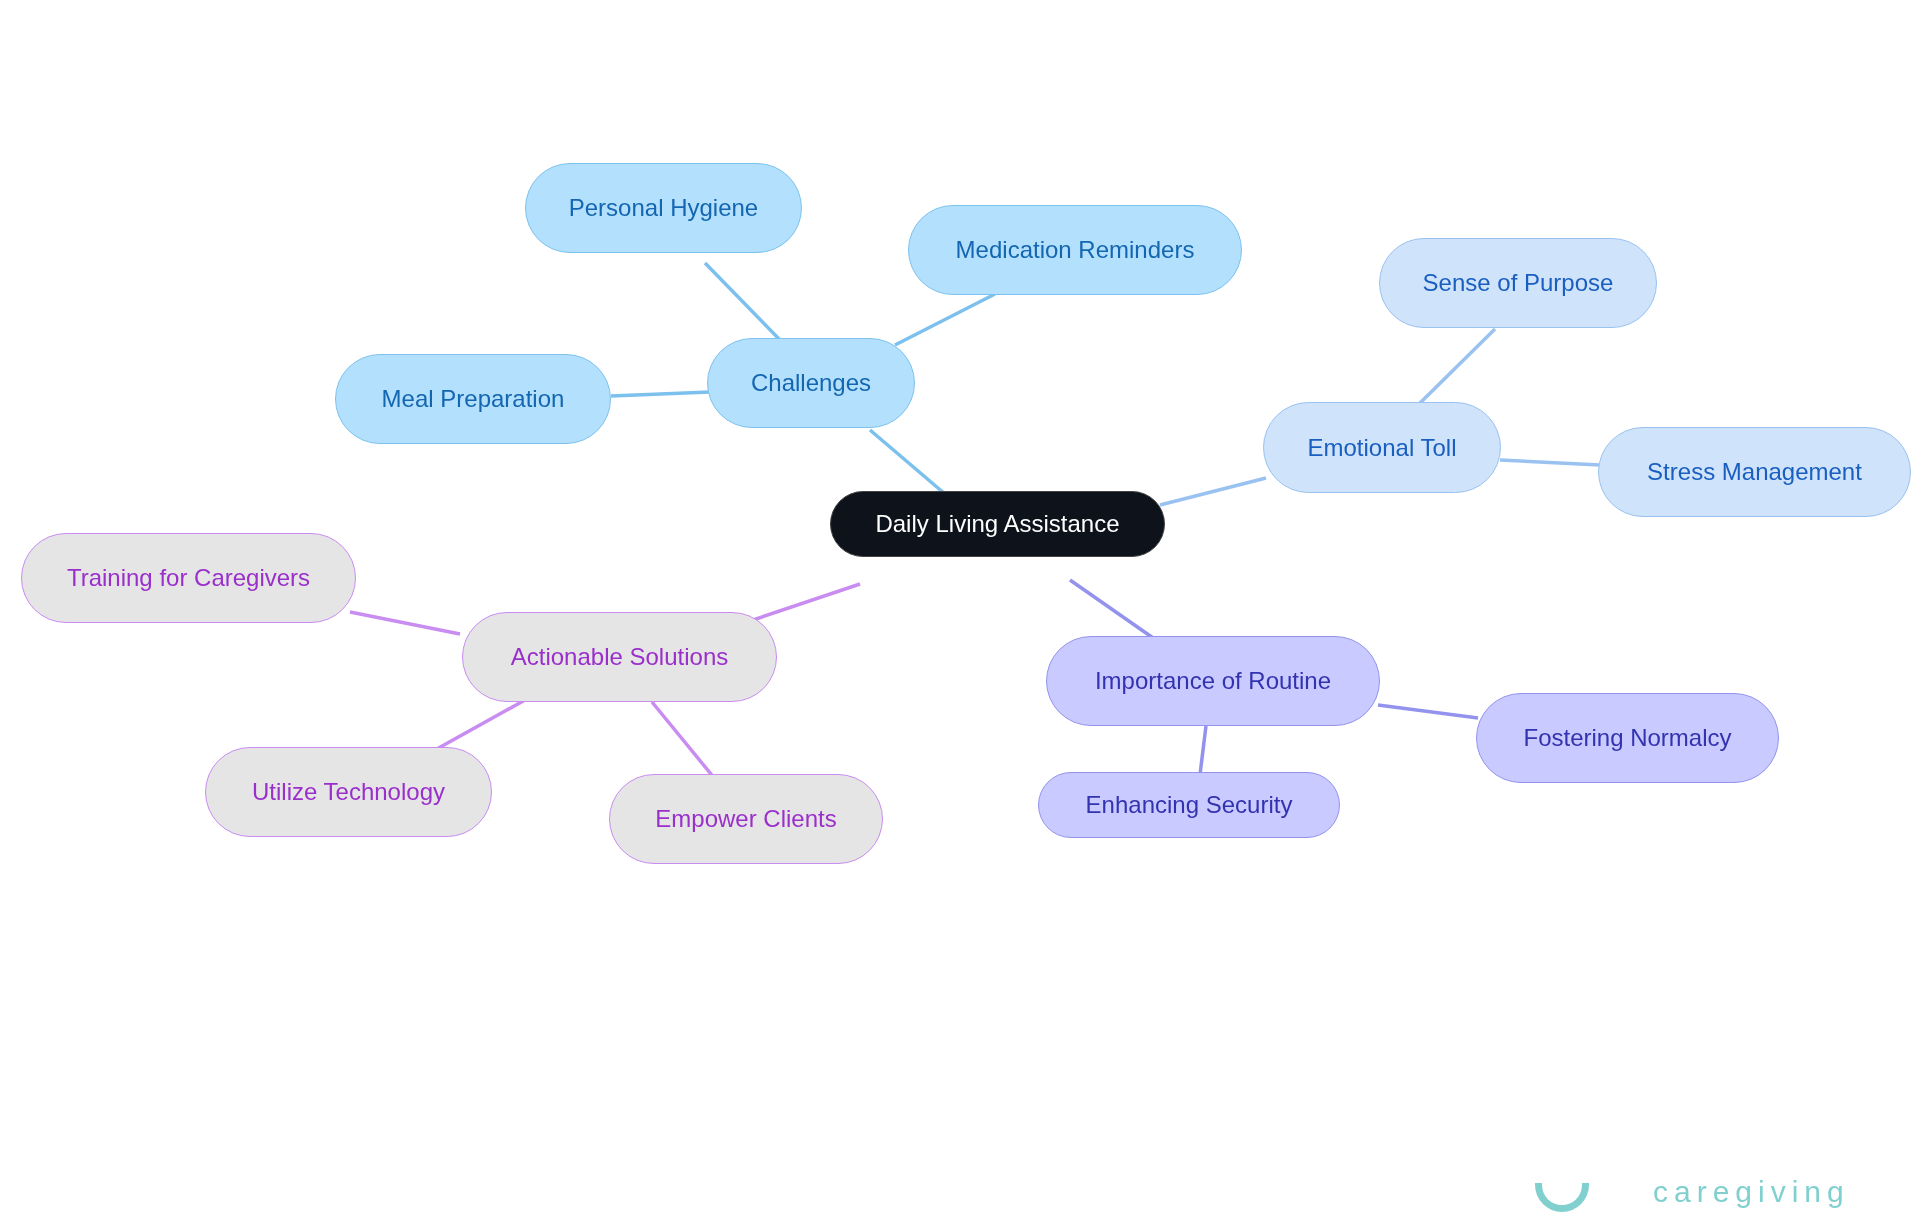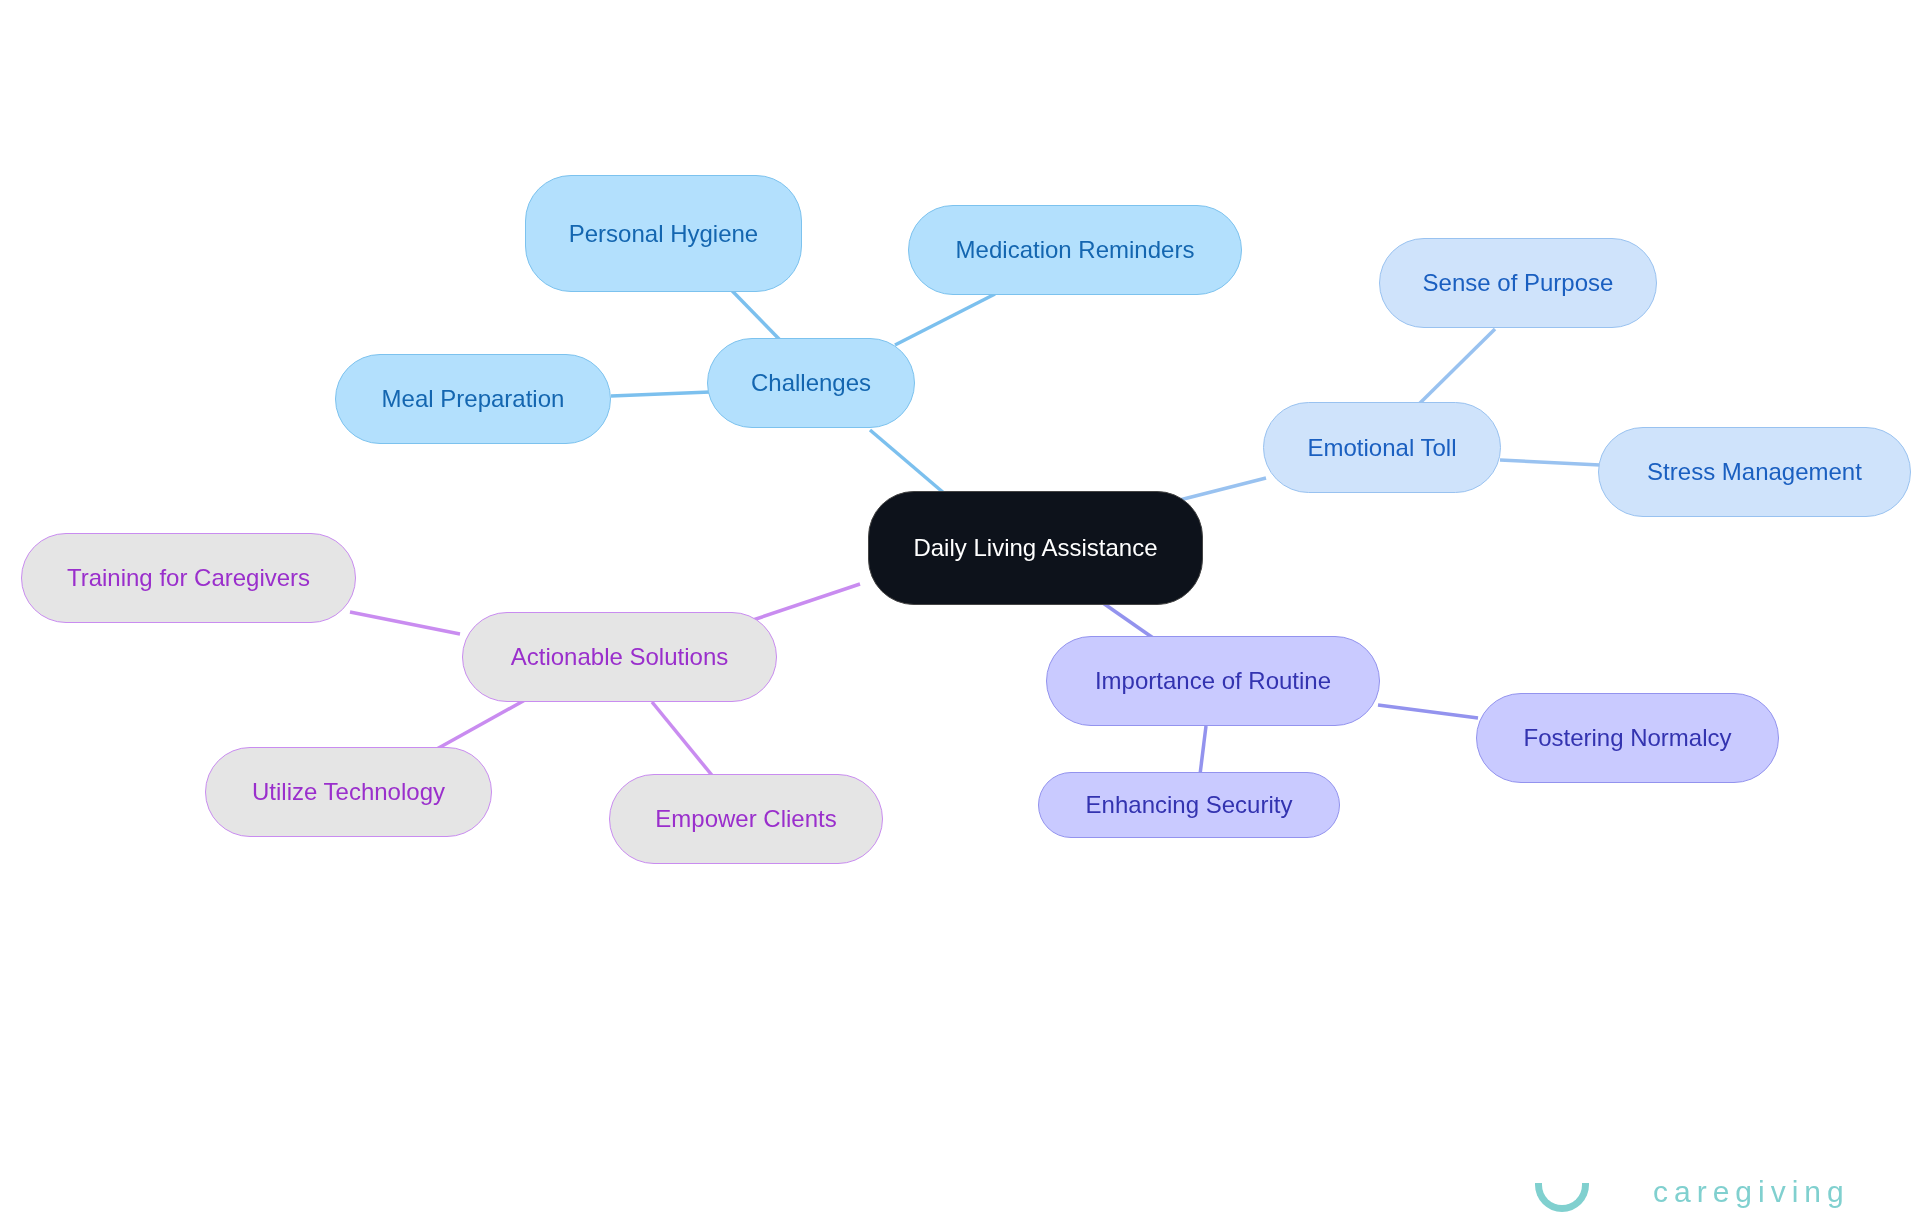--- a/index.html
+++ b/index.html
@@ -32,28 +32,28 @@
     <line x1="860" y1="584" x2="750" y2="621" stroke="#c98cf0"></line>
     <line x1="460" y1="634" x2="350" y2="612" stroke="#c98cf0"></line>
     <line x1="525" y1="700" x2="435" y2="750" stroke="#c98cf0"></line>
     <line x1="652" y1="702" x2="715" y2="779" stroke="#c98cf0"></line>
     <line x1="1070" y1="580" x2="1156" y2="640" stroke="#9393ee"></line>
     <line x1="1378" y1="705" x2="1478" y2="718" stroke="#9393ee"></line>
     <line x1="1206" y1="726" x2="1194" y2="823" stroke="#9393ee"></line>
   </g>
 </svg>
 
-<div class="node n-root" style="left:868px;top:491px;width:335px;height:114px;text-align:right;">
+<div class="node n-root" style="left:830px;top:491px;width:335px;height:66px;text-align:right;">
     <span>Daily Living Assistance</span>
   </div>
 
 <div class="node n-blue" style="left:707px;top:338px;width:208px;height:90px;">
     <span>Challenges</span>
   </div>
-<div class="node n-blue" style="left:525px;top:175px;width:277px;height:117px;">
+<div class="node n-blue" style="left:525px;top:163px;width:277px;height:90px;">
     <span>Personal Hygiene</span>
   </div>
 <div class="node n-blue" style="left:908px;top:205px;width:334px;height:90px;">
     <span>Medication Reminders</span>
   </div>
 <div class="node n-blue" style="left:335px;top:354px;width:276px;height:90px;">
     <span>Meal Preparation</span>
   </div>
 
 <div class="node n-lblue" style="left:1263px;top:402px;width:238px;height:91px;">

